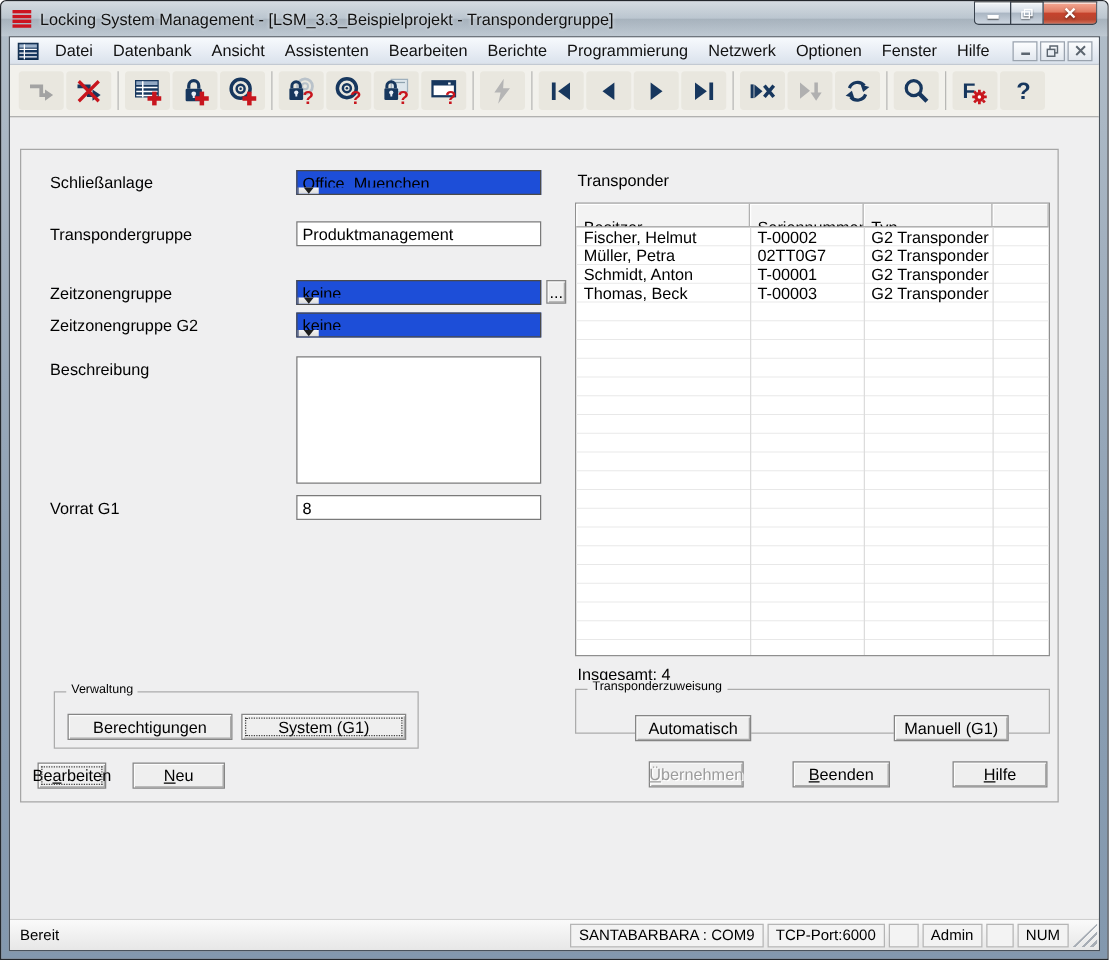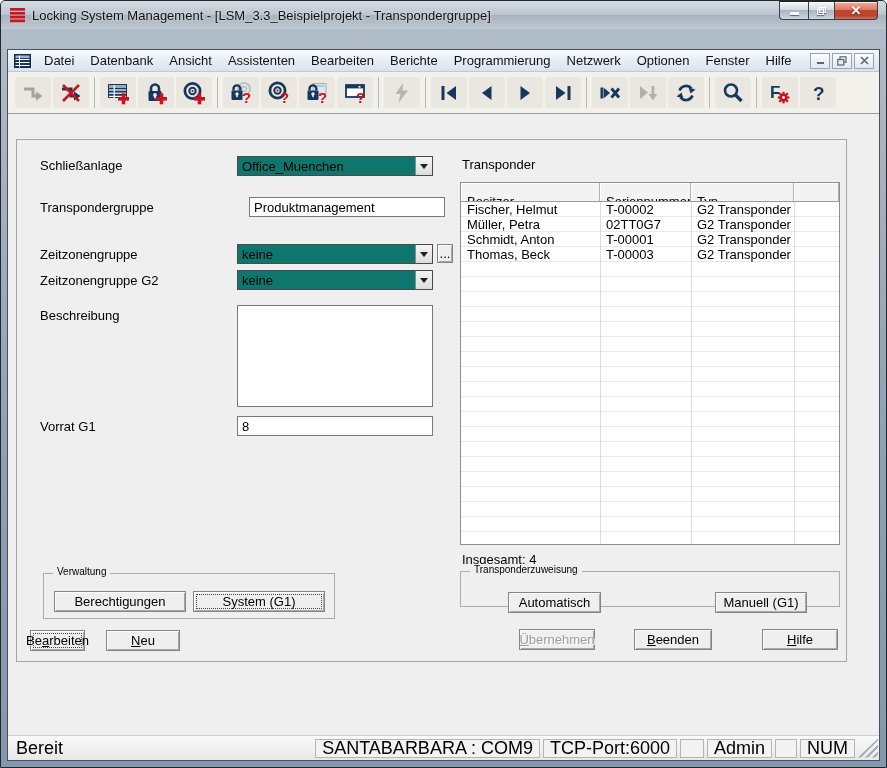--- a/index.html
+++ b/index.html
@@ -5,21 +5,20 @@
   * { margin:0; padding:0; box-sizing:border-box; }
   body { background:#fff; font-family:"Liberation Sans", sans-serif; -webkit-font-smoothing:antialiased; }
 
   .window {
     width:887px; height:768px;
     border:1px solid #23272c; border-radius:5px 5px 0 0;
     background:linear-gradient(180deg,#b3bfca 0%,#a2b0bf 26%,#8da0b4 60%,#8398ae 100%);
     padding:0 6px 6px 6px;
     display:flex; flex-direction:column;
     position:relative;
-    gap:20px;
   }
 
   
   .titlebar { height:28px; margin:0 -6px; padding:0 8px; display:flex; align-items:center;
     background:linear-gradient(180deg, rgba(255,255,255,.45), rgba(255,255,255,.12) 48%, rgba(0,0,0,.06) 52%, rgba(255,255,255,.18));
     border-radius:4px 4px 0 0; }
   .app-icon { width:17px; height:16px; margin-right:6px; flex:0 0 auto; }
   .title-text { font-size:13px; color:#111; text-shadow:0 0 3px rgba(255,255,255,.8); white-space:nowrap; }
   .cap-buttons { position:absolute; top:0; right:8px; display:flex; }
   .cap-btn { height:19px; border:1px solid #38414c; border-top:1px solid #222;
@@ -56,21 +55,21 @@
     display:flex; align-items:center; justify-content:center; margin-right:2px; flex:0 0 auto; }
   .tb-sep { width:1px; height:31px; background:#b8b8b5; margin:0 5px 0 3px; flex:0 0 auto; }
 
   
   .client { position:relative; flex:1; min-height:0; background:#efeff0; overflow:hidden; }
   .dialog { position:absolute; left:8px; top:25px; width:831px; height:523px;
     border:1px solid #a6a6a6; background:#efeff0; }
 
   .lbl { position:absolute; font-size:13px; color:#000; white-space:nowrap; }
 
-  .field, .combo { position:absolute; height:20px; background:#0f766e; font-size:13px; }
+  .field, .combo { position:absolute; height:20px; background:#1d4ed8; font-size:13px;flex-direction:column; }
   .combo { border:1px solid #4a4a4a; display:flex; align-items:stretch; }
   .combo .val { flex:1; padding:2px 0 0 4px; overflow:hidden; white-space:nowrap; }
   .combo .arrow-btn { width:17px; background:linear-gradient(180deg,#f4f4f4,#dcdcdc); border-left:1px solid #8a8a8a;
     display:flex; align-items:center; justify-content:center; }
   .arrow-down { width:0; height:0; border-left:4px solid transparent; border-right:4px solid transparent; border-top:5px solid #1d1d1d; }
 
   input.text { position:absolute; height:20px; border:1px solid #7a7a7a; background:#fff; font:13px "Liberation Sans",sans-serif; padding:0 4px; }
   textarea.memo { position:absolute; border:1px solid #7a7a7a; background:#fff; resize:none; font:13px "Liberation Sans",sans-serif; }
 
   .more-btn { position:absolute; width:16px; height:19px; font-size:11px; line-height:9px; }
@@ -98,21 +97,21 @@
       repeating-linear-gradient(to bottom, transparent 0, transparent 14px, #e8e8e8 14px, #e8e8e8 15px);
     background-size:1px 100%, 1px 100%, 1px 100%, 100% 15px;
     background-position:139px 0, 230px 0, 333px 0, 0 0;
     background-repeat:no-repeat, no-repeat, no-repeat, repeat; }
   .t-row { display:flex; height:15px; }
   .t-cell { font-size:13px; line-height:15px; padding-left:6px; overflow:hidden; white-space:nowrap; }
   .c1 { width:139px; } .c2 { width:91px; } .c3 { width:103px; } .c4 { flex:1; }
 
   
   .statusbar { height:25px; background:linear-gradient(180deg,#fafafa,#e7e7e7); border-top:1px solid #cfcfcf;
-    display:flex; align-items:center; font-size:18px; flex:0 0 auto; }
+    display:flex; align-items:center; font-size:12px; flex:0 0 auto; }
   .status-left { flex:1; padding-left:8px; }
   .s-cell { height:19px; line-height:17px; border:1px solid #b5b5b5; background:#f3f3f3; padding:0 6px; margin-right:3px; white-space:nowrap; }
   .s-empty1 { width:24px; } .s-empty2 { width:22px; }
   .s-grip { width:20px; height:19px; margin-right:1px;
     background:repeating-linear-gradient(135deg, transparent 0 3px, #a7adb5 3px 5px); 
     clip-path:polygon(100% 0, 100% 100%, 0 100%); }
 
   svg { display:block; }
 </style>
 </head>
@@ -360,21 +359,21 @@
 
         <span class="lbl" style="left:23px; top:18px;">Schließanlage</span>
         <div class="combo" style="left:220px; top:16px; width:196px;">
           <span class="val">Office_Muenchen</span>
           <span class="arrow-btn">
               <span class="arrow-down"></span>
             </span>
         </div>
 
         <span class="lbl" style="left:23px; top:60px;">Transpondergruppe</span>
-        <input class="text" style="left: 220px; top: 57px; width: 196px; margin-left: 12px;" value="Produktmanagement">
+        <input class="text" style="left: 220px; top: 57px; width: 196px;" value="Produktmanagement">
 
         <span class="lbl" style="left:23px; top:107px;">Zeitzonengruppe</span>
         <div class="combo" style="left:220px; top:104px; width:196px;">
           <span class="val">keine</span>
           <span class="arrow-btn">
               <span class="arrow-down"></span>
             </span>
         </div>
         <button class="btn more-btn" style="left:420px; top:104px;">...</button>
 

